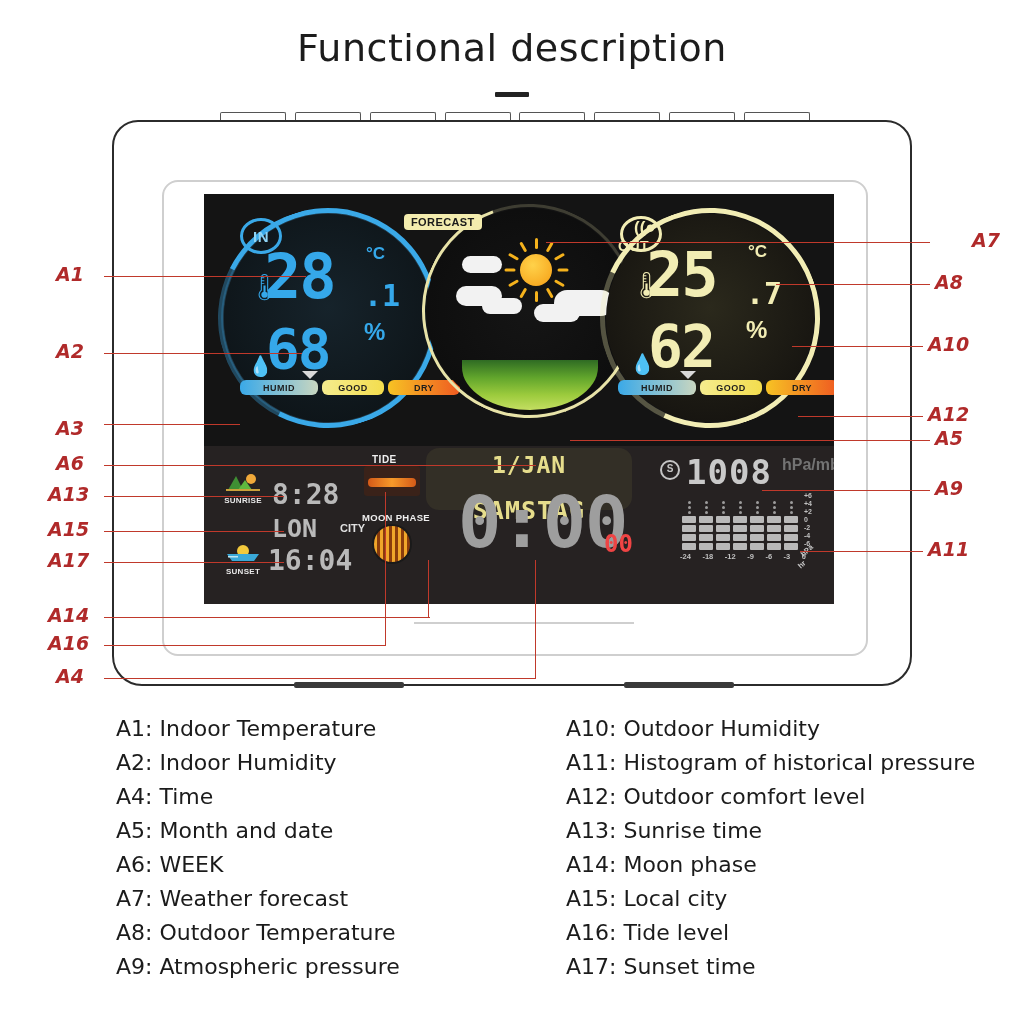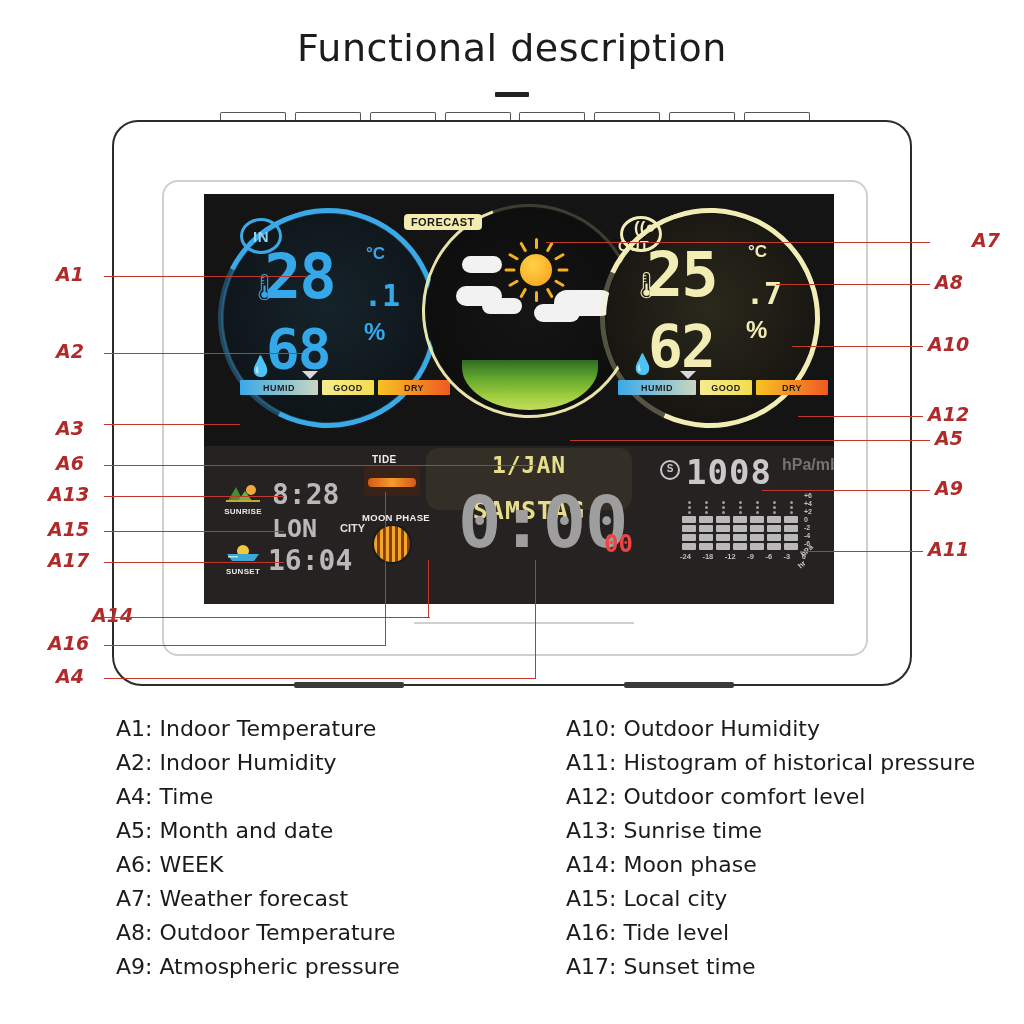--- a/index.html
+++ b/index.html
@@ -121,29 +121,29 @@
     position:absolute;left:160px;top:124px;font-size:24px;color:#35a8ea;font-weight:bold;
   }
   .thermo-icon{position:absolute;left:44px;top:78px;color:#35a8ea;font-size:26px;}
   .drop-icon{position:absolute;left:44px;top:160px;color:#35a8ea;font-size:20px;}
 
   
   .comfort{
     position:absolute;height:15px;display:flex;gap:4px;align-items:center;
   }
   .comfort .cell{
-    height:15px;border-radius:1px;
+    height:15px;border-radius:6px;
     font-size:9px;font-weight:bold;letter-spacing:.5px;
     display:flex;align-items:center;justify-content:center;
     color:#1d1d1d;
     font-family:"Liberation Sans", sans-serif;
     text-align:right;
   }
   .c-humid{width:78px;background:linear-gradient(90deg,#3aa9e8 0%,#c9d6c0 100%);}
-  .c-good{width:52px;background:linear-gradient(90deg,#f5ec8e 0%,#f3dd4e 100%);}
+  .c-good{width:62px;background:linear-gradient(90deg,#f5ec8e 0%,#f3dd4e 100%);}
   .c-dry{width:72px;background:linear-gradient(90deg,#f7c324 0%,#ef5a21 100%);}
   .comfort-arrow{
     position:absolute;top:-9px;width:0;height:0;
     border-left:8px solid transparent;border-right:8px solid transparent;
     border-top:8px solid #d9d9d9;
   }
   #indoor-comfort{left:36px;top:186px;}
   #indoor-comfort .comfort-arrow{left:62px;}
   #outdoor-comfort{left:414px;top:186px;}
   #outdoor-comfort .comfort-arrow{left:62px;}
@@ -218,21 +218,21 @@
   #date-text{
     position:absolute;left:0;top:4px;width:206px;text-align:center;
     color:#e6dd8c;font-size:23px;font-family:"DejaVu Sans Mono", monospace;font-weight:bold;letter-spacing:1px;
   }
   #week-text{
     position:absolute;left:0;top:48px;width:206px;text-align:center;
     color:#e6dd8c;font-size:25px;font-family:"DejaVu Sans Mono", monospace;font-weight:bold;letter-spacing:1px;
   }
 
   .sunblock{position:absolute;width:42px;text-align:center;}
-  #sunrise-block{left:18px;top:288px;}
+  #sunrise-block{left:18px;top:277px;}
   #sunset-block{left:18px;top:348px;}
   .sun-ico{width:34px;height:20px;margin:0 auto;}
   .sun-cap{color:#e8e8e8;font-size:8px;font-weight:bold;letter-spacing:.3px;margin-top:1px;}
 
   #sunrise-time{position:absolute;left:68px;top:284px;color:#b9b9b9;font-size:28px;font-family:"DejaVu Sans Mono", monospace;font-weight:bold;}
   #city-code{position:absolute;left:68px;top:320px;color:#b9b9b9;font-size:25px;font-family:"DejaVu Sans Mono", monospace;font-weight:bold;}
   #city-label{position:absolute;left:136px;top:328px;color:#e0e0e0;font-size:11px;font-weight:bold;}
   #sunset-time{position:absolute;left:64px;top:350px;color:#b9b9b9;font-size:28px;font-family:"DejaVu Sans Mono", monospace;font-weight:bold;}
 
   #tide-label{position:absolute;left:168px;top:260px;color:#efefef;font-size:10px;font-weight:bold;letter-spacing:.5px;}
@@ -524,21 +524,21 @@
 
 <div class="callout-label" style="left:48px;top:483px;">A13</div>
 <div class="leader" style="left:104px;top:496px;width:180px;"></div>
 
 <div class="callout-label" style="left:48px;top:518px;">A15</div>
 <div class="leader" style="left:104px;top:531px;width:180px;"></div>
 
 <div class="callout-label" style="left:48px;top:549px;">A17</div>
 <div class="leader" style="left:104px;top:562px;width:180px;"></div>
 
-<div class="callout-label" style="left:48px;top:604px;margin-left:44px;">A14</div>
+<div class="callout-label" style="left:48px;top:604px;">A14</div>
 <div class="leader" style="left:104px;top:617px;width:326px;"></div>
 <div class="leader-v" style="left:428px;top:560px;height:58px;"></div>
 
 <div class="callout-label" style="left:48px;top:632px;">A16</div>
 <div class="leader" style="left:104px;top:645px;width:282px;"></div>
 <div class="leader-v" style="left:385px;top:492px;height:154px;"></div>
 
 <div class="callout-label" style="left:56px;top:665px;">A4</div>
 <div class="leader" style="left:104px;top:678px;width:432px;"></div>
 <div class="leader-v" style="left:535px;top:560px;height:119px;"></div>

